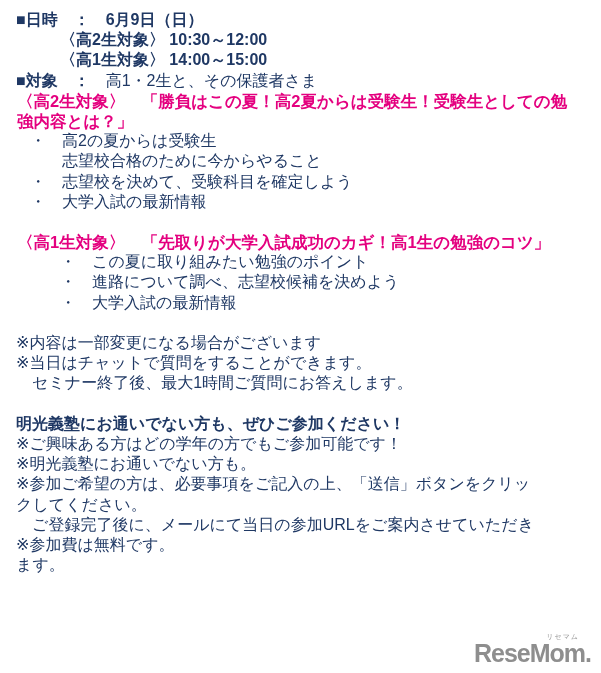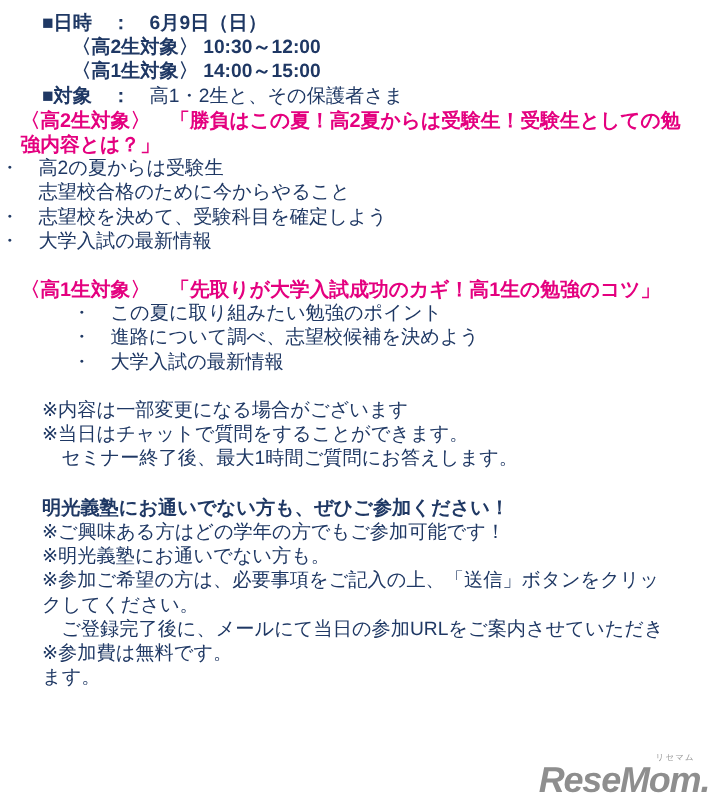--- a/index.html
+++ b/index.html
@@ -27,45 +27,44 @@
     height: 20.2px;
     line-height: 20.2px;
     white-space: pre;
     overflow: hidden;
   }
   .blank { height: 20.2px; }
   .b   { font-weight: bold; }
   .mag { font-weight: bold; color: #e4007f; font-size: 16.5px; }
   .p5   { padding-left: 17px; }
   .p12  { padding-left: 12px; margin-left: 48px; }
-  .p25  { padding-left: 35px; }
-  .p30  { }
+  .p25  { padding-left: 16px; }
+  .p30  { padding-left: 30px; }
   .p112 { padding-left: 60px; }
   .logo {
     position: absolute;
     right: 10px;
     bottom: 7px;
     color: #8e8e8e;
     text-align: right;
     line-height: 1;
   }
   .logo .ruby {
     display: block;
     font-size: 7px;
     letter-spacing: 1px;
     text-align: right;
     padding-right: 12px;
     margin-bottom: 1px;
     color: #9a9a9a;
   }
   .logo .wordmark {
-    font-size: 30px;
+    font-size: 25px;
     font-weight: bold;
     letter-spacing: -1px;
-    font-style: italic;
   }
 </style>
 </head>
 <body>
 
 <div class="canvas">
   <div class="doc">
 
     <div class="line b p25">■日時　：　6月9日（日）</div>
     <div class="line b p112">〈高2生対象〉 10:30～12:00</div>

